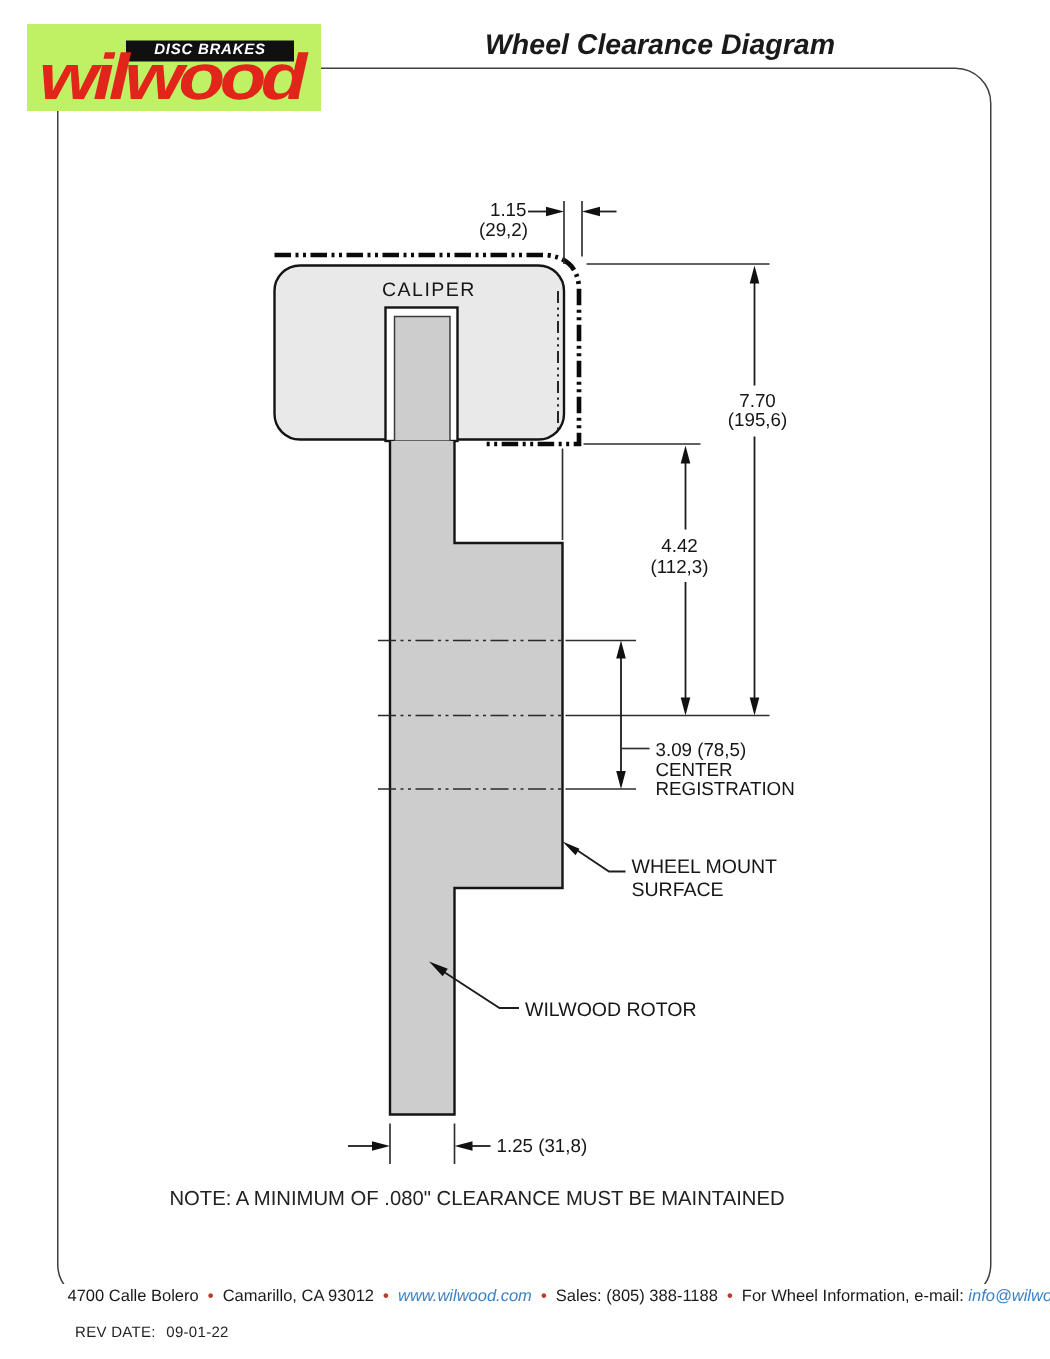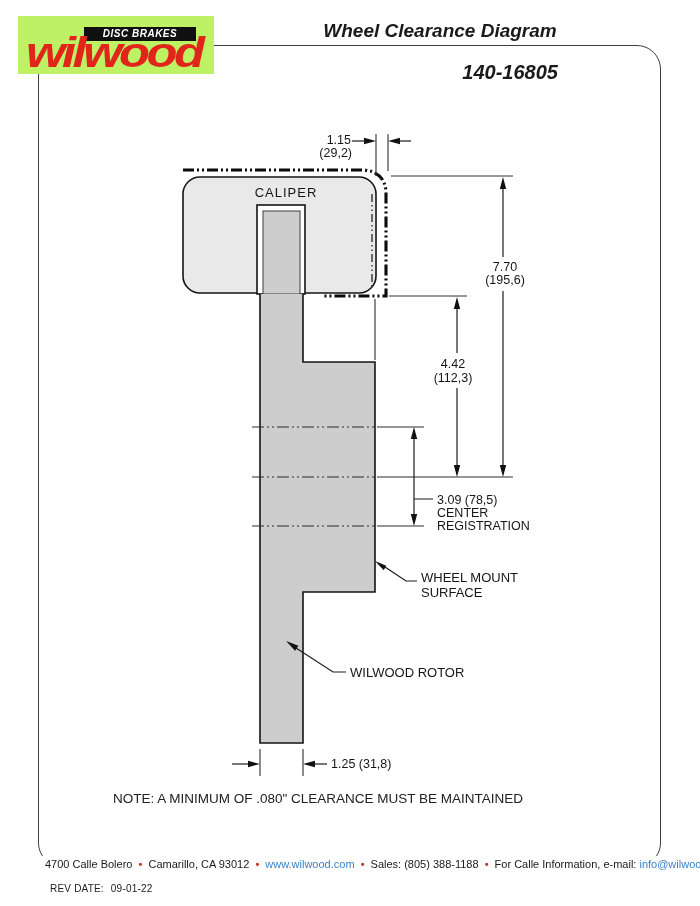--- a/index.html
+++ b/index.html
@@ -37,21 +37,21 @@
   #note-block{
     left:38px;top:791px;width:560px;text-align:center;
     font-size:13.5px;line-height:16px;color:#222;
   }
   #footer-line{
     left:38px;top:856px;width:621px;text-align:center;font-size:11px;line-height:17px;
     white-space:nowrap;
   }
   #footer-line .mask{background:#fff;display:inline-block;padding:0 7px;}
   #footer-line .bullet{color:var(--bullet-red,#c0392b);font-weight:bold;padding:0 3px;}
-  #footer-line .link{color:var(--link-blue,#3b82c4);}
+  #footer-line .link{color:var(--link-blue,#3b82c4);font-style:italic;}
   #rev-date{left:50px;top:883px;font-size:10px;color:#222;letter-spacing:.2px;}
   #rev-date .val{margin-left:7px;}
   svg{position:absolute;left:0;top:0;pointer-events:none;}
   svg text{font-family:"Liberation Sans",sans-serif;fill:#161616;font-size:12.5px;}
   svg text.big{font-size:13px;}
   .thin{stroke:#2e2e2e;stroke-width:1.1;fill:none;}
   .outline{stroke:#141414;stroke-width:1.6;fill:none;}
   .dimline{stroke:#1c1c1c;stroke-width:1.2;fill:none;}
   .arrow{fill:#111;stroke:none;}
   .phantom-bold{stroke:#0a0a0a;stroke-width:3.1;fill:none;stroke-dasharray:11 3 2 3 2 3;}
@@ -63,38 +63,37 @@
 
 <div class="abs" id="content-border"></div>
 
 <div class="abs" id="logo">
   <div class="abs" id="logo-tagline">DISC BRAKES</div>
   <div class="abs" id="logo-brand">wilwood</div>
 </div>
 
 <div class="abs" id="page-title">Wheel Clearance Diagram</div>
 <div class="abs" id="kit-block">
-  <div>140-16805</div>
 </div>
 
 <div class="abs" id="note-block">
   <div>NOTE: A MINIMUM OF .080" CLEARANCE MUST BE MAINTAINED</div>
 </div>
 
 <div class="abs" id="footer-line">
   <span class="mask">
     <span>4700 Calle Bolero</span>
     <span class="bullet">•</span>
     <span>Camarillo, CA 93012</span>
     <span class="bullet">•</span>
     <span class="link">www.wilwood.com</span>
     <span class="bullet">•</span>
     <span>Sales: (805) 388-1188</span>
     <span class="bullet">•</span>
-    <span>For Calle Information, e-mail:</span>
+    <span>For Wheel Information, e-mail:</span>
     <span class="link">info@wilwood.com</span>
   </span>
 </div>
 
 <div class="abs" id="rev-date">
   <span>REV DATE:</span><span class="val">09-01-22</span>
 </div>
 
 <svg width="700" height="906" viewBox="0 0 700 906">
 

